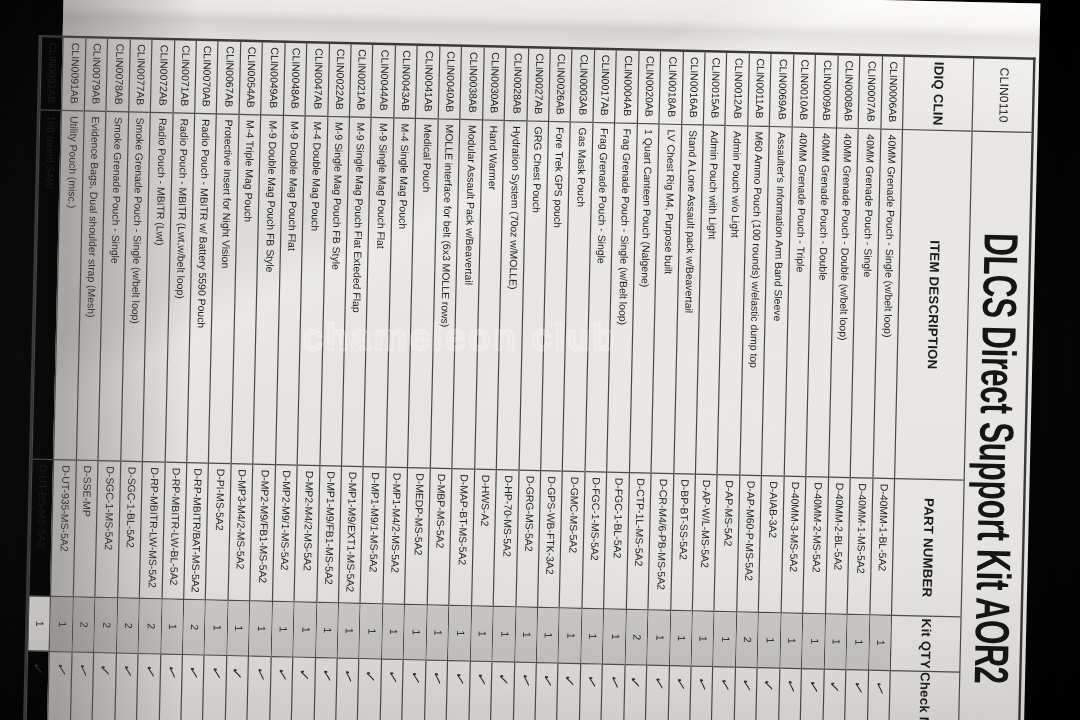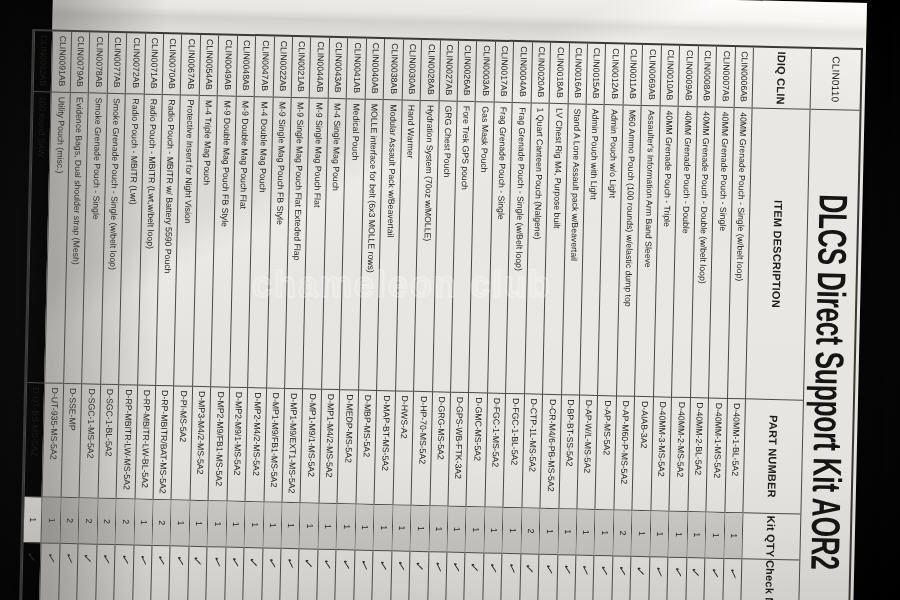--- a/index.html
+++ b/index.html
@@ -52,21 +52,21 @@
   .drow .c-qty{text-align:center;padding-left:0;
             background:linear-gradient(to right,#c7c6c2,#bebdb9);}
   .drow .c-chk{padding-left:9px;}
   .checkmark{display:inline-block;font-family:"DejaVu Sans",sans-serif;
             font-size:12.5px;color:#2b2b29;transform:rotate(13deg) skewX(-10deg);}
   .drow:nth-child(3n) .checkmark{transform:rotate(5deg) skewX(-4deg) translateY(1px);}
   .drow:nth-child(4n+1) .checkmark{transform:rotate(18deg) skewX(-14deg);}
 
   
   .watermark{position:absolute;left:252px;top:264px;width:400px;
-            font-weight:bold;font-size:36px;letter-spacing:2px;white-space:nowrap;
+            font-weight:bold;font-size:31px;letter-spacing:2px;white-space:nowrap;
             color:rgba(255,255,255,0.10);
             -webkit-text-stroke:2px rgba(255,255,255,0.26);
             text-stroke:2px rgba(255,255,255,0.26);}
 </style>
 </head>
 <body>
 
 <div class="frame">
   <div class="paper">
     <div class="ktable">

